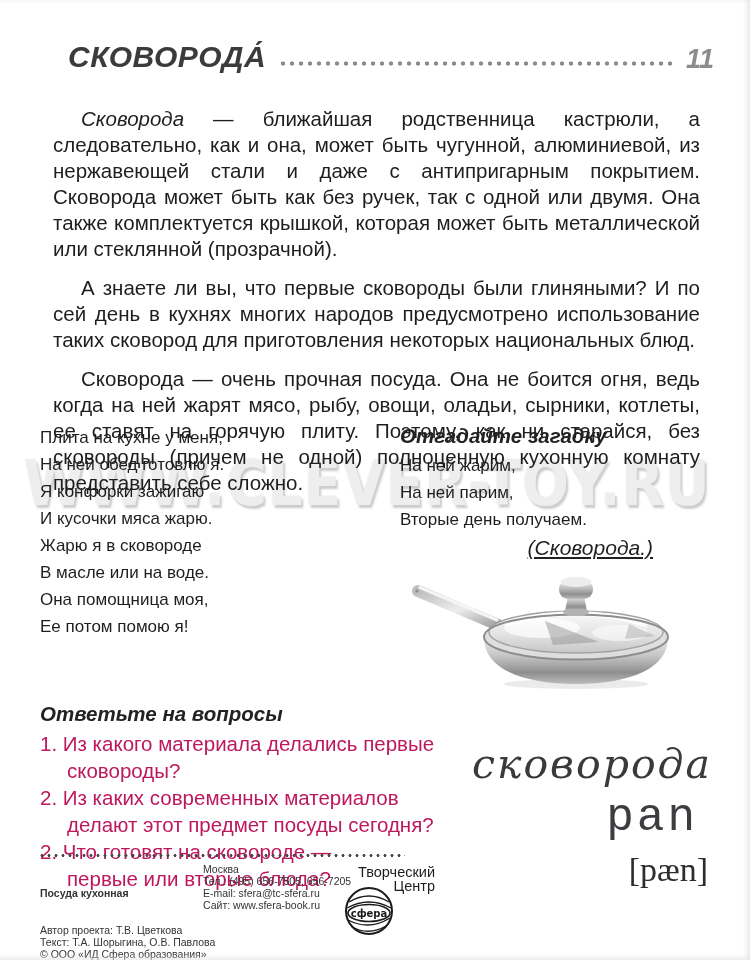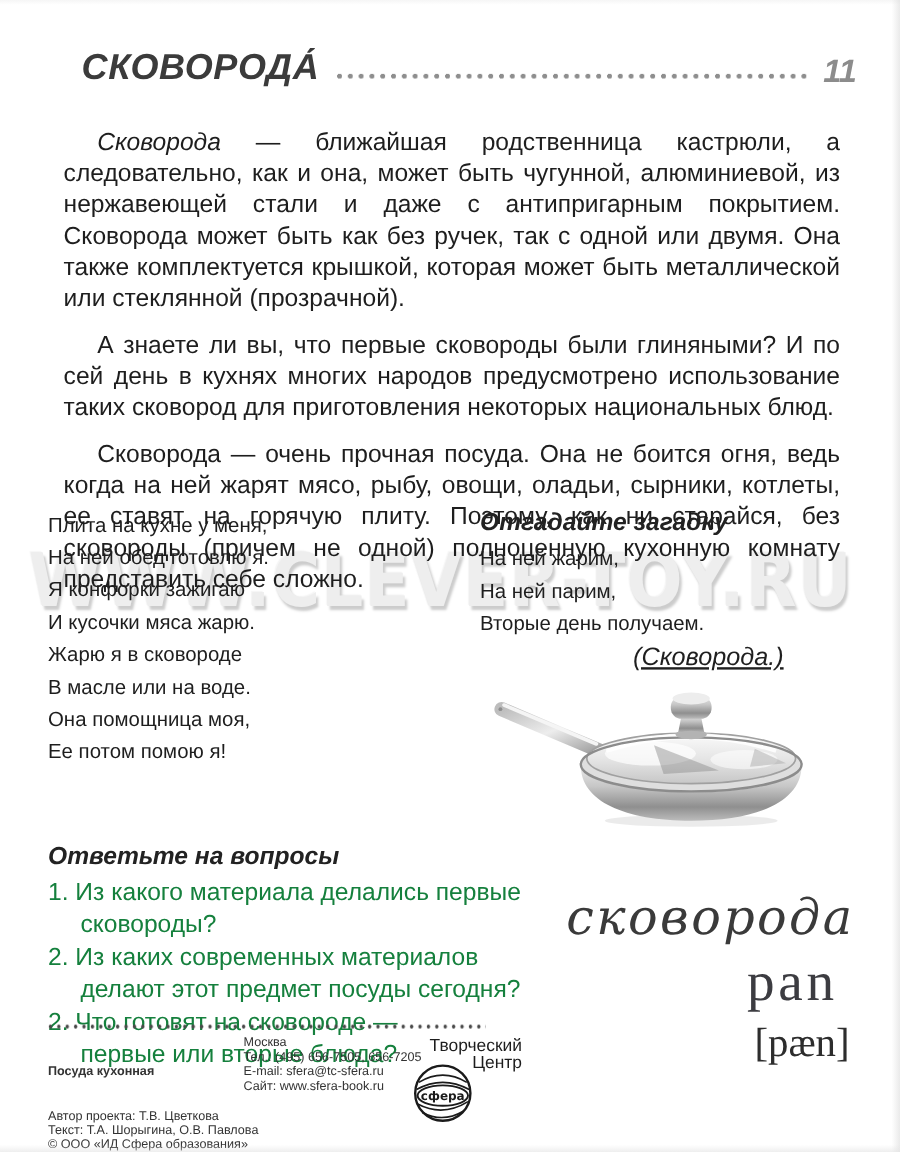--- a/index.html
+++ b/index.html
@@ -55,27 +55,27 @@
   .lines-block { white-space:pre-line; font-size:17px; line-height:27px; color:#1e1e1e; }
   .riddle-answer { font-style:italic; font-size:21px; line-height:27px;
     text-align:right; padding-right:62px; margin-top:1px;text-decoration:underline; }
 
   
   .pan-figure { position:absolute; left:393px; top:566px; width:322px; height:128px; }
 
   
   .questions { position:absolute; left:40px; top:671px; width:505px;margin-top:31px; }
   .question-item { white-space:pre-line; font-size:20.5px; line-height:27px;
-    padding-left:27px; text-indent:-27px; color:#15803d; }
+    padding-left:27px; text-indent:-27px; color:#be185d; }
 
   
   .vocab { position:absolute; right:38px; top:740px; text-align:right; }
   .vocab-ru { font-family:"DejaVu Serif", serif; font-style:italic;
     font-size:41px; letter-spacing:2px; color:#3a3a3a; line-height:1.2; }
-  .vocab-en { font-family:Liberation Serif, serif; font-size:46px;
+  .vocab-en { font-family:Liberation Mono, monospace; font-size:46px;
     letter-spacing:3px; color:#3c3c41; line-height:1.1; margin:4px 14px 0 0; }
   .vocab-ipa { font-family:"Liberation Serif", serif; font-size:34px;
     color:#2d2d2d; line-height:1.2; margin:6px 4px 0 0; }
 
   
   .footer { position:absolute; left:40px; top:853px; width:430px; }
   .footer-dots { width:365px; height:5px; margin-bottom:5px;
     background-image:radial-gradient(circle at 2px 2.5px,#4a4a4a 1.3px,rgba(0,0,0,0) 1.7px);
     background-size:7px 5px; background-repeat:repeat-x; }
   .footer-cols { display:flex; align-items:flex-start; }

